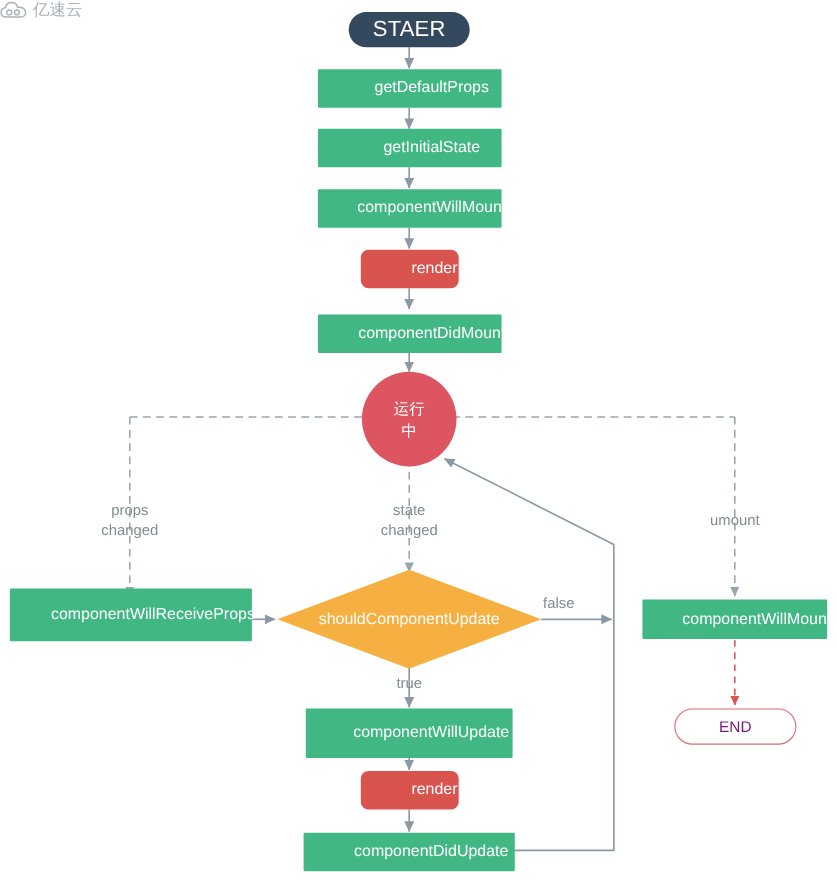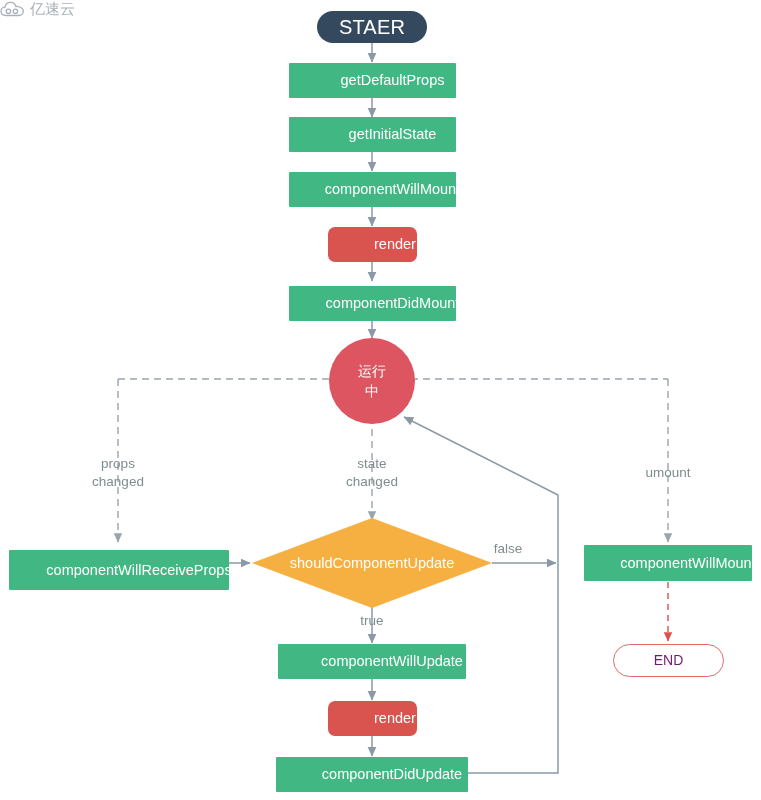--- a/index.html
+++ b/index.html
@@ -186,36 +186,36 @@
   </div>
 
   <div class="edge-label" style="left:68px; top:455px; width:100px;">props
 changed</div>
 
   <div class="edge-label" style="left:322px; top:455px; width:100px;">state
 changed</div>
 
   <div class="edge-label" style="left:618px; top:464px; width:100px;">umount</div>
 
-  <div class="node node-green" style="left:9px; top:550px; width:220px; height:40px;">componentWillReceiveProps</div>
+  <div class="node node-green" style="left:9px; top:535px; width:220px; height:48px;">componentWillReceiveProps</div>
 
   <div class="node node-diamond" style="left:252px; top:518px; width:240px; height:90px;">
     <div class="diamond-shape"></div>
     <div class="diamond-label">shouldComponentUpdate</div>
   </div>
 
   <div class="edge-label" style="left:478px; top:540px; width:60px;">false</div>
 
   <div class="edge-label" style="left:322px; top:612px; width:100px;">true</div>
 
   <div class="node node-green" style="left:584px; top:545px; width:168px; height:36px;">componentWillMount</div>
 
   <div class="node node-end" style="left:613px; top:644px; width:111px; height:33px;">END</div>
 
-  <div class="node node-green" style="left:278px; top:644px; width:188px; height:35px;">componentWillUpdate</div>
+  <div class="node node-green" style="left:278px; top:644px; width:188px; height:45px;">componentWillUpdate</div>
 
   <div class="node node-red" style="left:328px; top:701px; width:89px; height:35px;">render</div>
 
   <div class="node node-green" style="left:276px; top:757px; width:192px; height:35px;">componentDidUpdate</div>
 
   <div class="watermark">
     <span>
       <svg width="26" height="17" viewBox="0 0 26 17" fill="none" stroke="#9aa4ad" stroke-width="1.3">
         <path d="M6 14.5 C2.8 14.5 1 12.6 1 10.3 C1 8.1 2.7 6.3 5 6.1 C5.4 3.3 7.7 1.3 10.5 1.3 C13.2 1.3 15.4 3.1 16 5.6 C16 5.6 17 5.3 18.2 5.6 C21.3 6.2 23.3 8 23.3 10.3 C23.3 12.6 21.4 14.5 18.6 14.5 Z"></path>
         <circle cx="8.4" cy="10.3" r="2.2"></circle>

